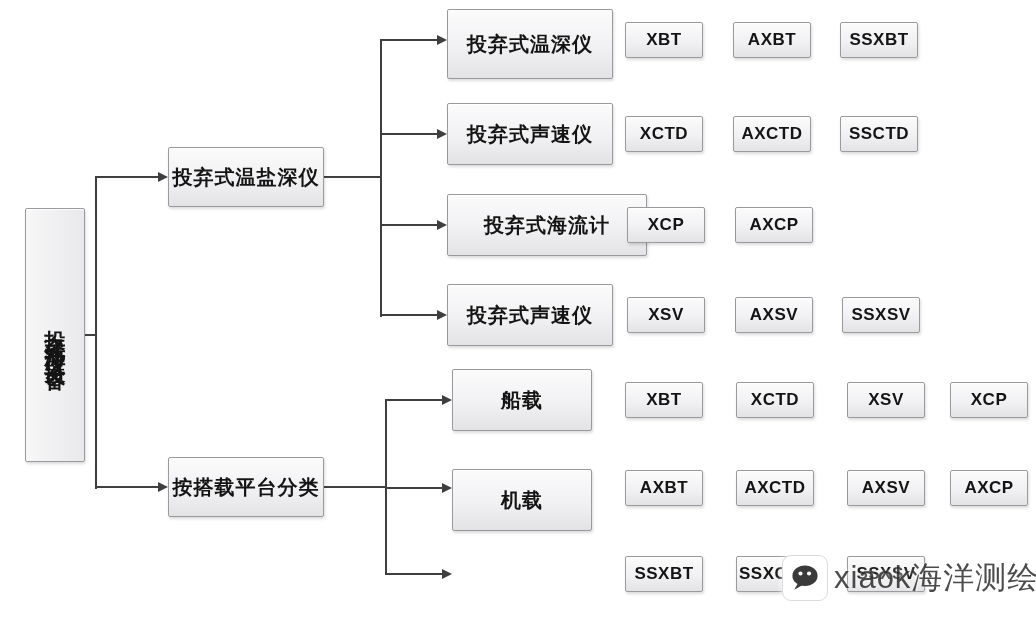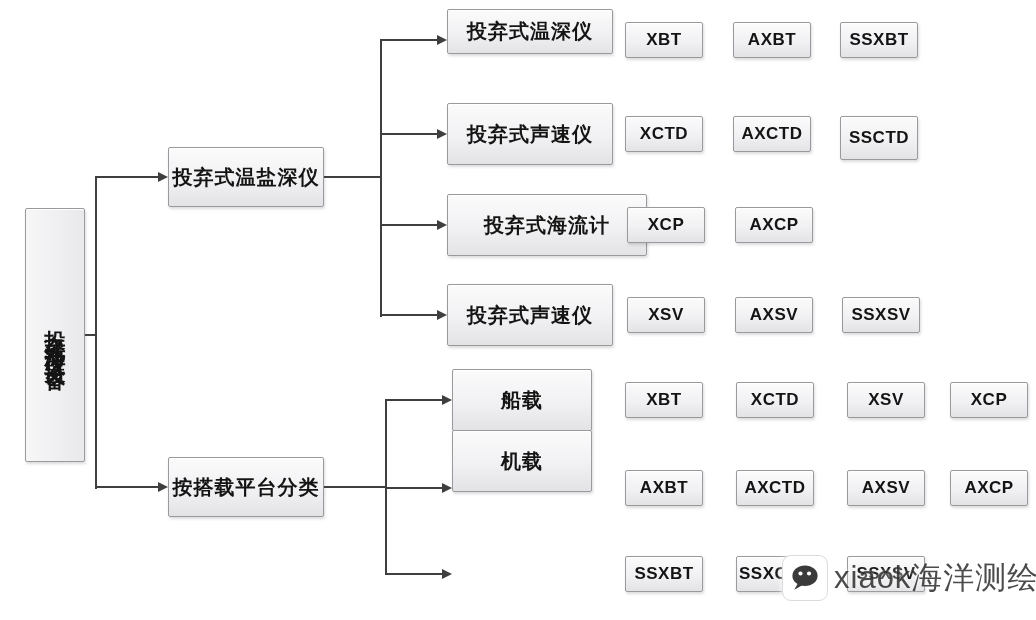--- a/index.html
+++ b/index.html
@@ -64,35 +64,35 @@
 
   <div class="hline" style="left:324px;top:486px;width:62px;"></div>
   <div class="vline" style="left:385px;top:399px;height:176px;"></div>
   <div class="hline" style="left:385px;top:399px;width:58px;"></div>
   <div class="arrow-right" style="left:442px;top:395px;"></div>
   <div class="hline" style="left:385px;top:487px;width:58px;"></div>
   <div class="arrow-right" style="left:442px;top:483px;"></div>
   <div class="hline" style="left:385px;top:573px;width:58px;"></div>
   <div class="arrow-right" style="left:442px;top:569px;"></div>
 
-  <div class="box leaf-box" style="left:447px;top:9px;width:166px;height:45px;text-align:right;">投弃式温深仪</div>
+  <div class="box leaf-box" style="left:447px;top:9px;width:166px;height:70px;text-align:right;">投弃式温深仪</div>
   <div class="box leaf-box" style="left:447px;top:103px;width:166px;height:62px;">投弃式声速仪</div>
   <div class="box leaf-box" style="left:447px;top:194px;width:200px;height:62px;">投弃式海流计</div>
   <div class="box leaf-box" style="left:452px;top:369px;width:140px;height:62px;">船载</div>
 
   <div class="box leaf-box" style="left:447px;top:284px;width:166px;height:62px;">投弃式声速仪</div>
-  <div class="box leaf-box" style="left:452px;top:430px;width:140px;height:62px;">机载</div>
+  <div class="box leaf-box" style="left:452px;top:469px;width:140px;height:62px;">机载</div>
 
   <div class="box code-box" style="left:625px;top:22px;width:78px;height:36px;">XBT</div>
   <div class="box code-box" style="left:733px;top:22px;width:78px;height:36px;">AXBT</div>
   <div class="box code-box" style="left:840px;top:22px;width:78px;height:36px;">SSXBT</div>
 
   <div class="box code-box" style="left:625px;top:116px;width:78px;height:36px;">XCTD</div>
   <div class="box code-box" style="left:733px;top:116px;width:78px;height:36px;">AXCTD</div>
-  <div class="box code-box" style="left:840px;top:116px;width:78px;height:44px;">SSCTD</div>
+  <div class="box code-box" style="left:840px;top:116px;width:78px;height:36px;">SSCTD</div>
 
   <div class="box code-box" style="left:627px;top:207px;width:78px;height:36px;">XCP</div>
   <div class="box code-box" style="left:735px;top:207px;width:78px;height:36px;">AXCP</div>
 
   <div class="box code-box" style="left:627px;top:297px;width:78px;height:36px;">XSV</div>
   <div class="box code-box" style="left:735px;top:297px;width:78px;height:36px;">AXSV</div>
   <div class="box code-box" style="left:842px;top:297px;width:78px;height:36px;">SSXSV</div>
 
   <div class="box code-box" style="left:625px;top:382px;width:78px;height:36px;">XBT</div>
   <div class="box code-box" style="left:736px;top:382px;width:78px;height:36px;">XCTD</div>

